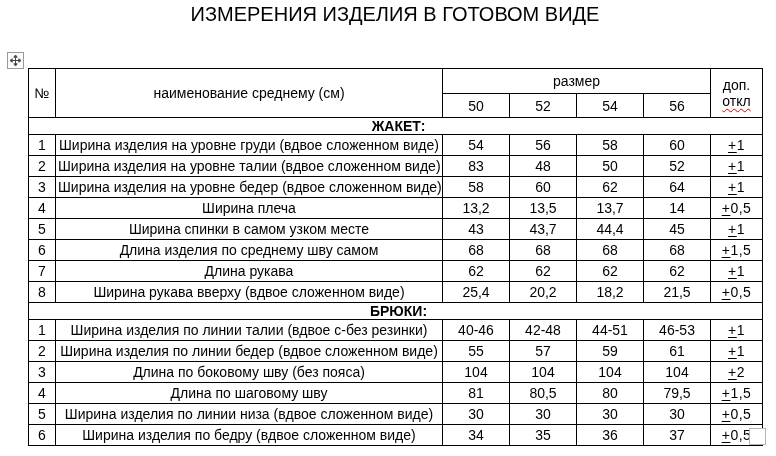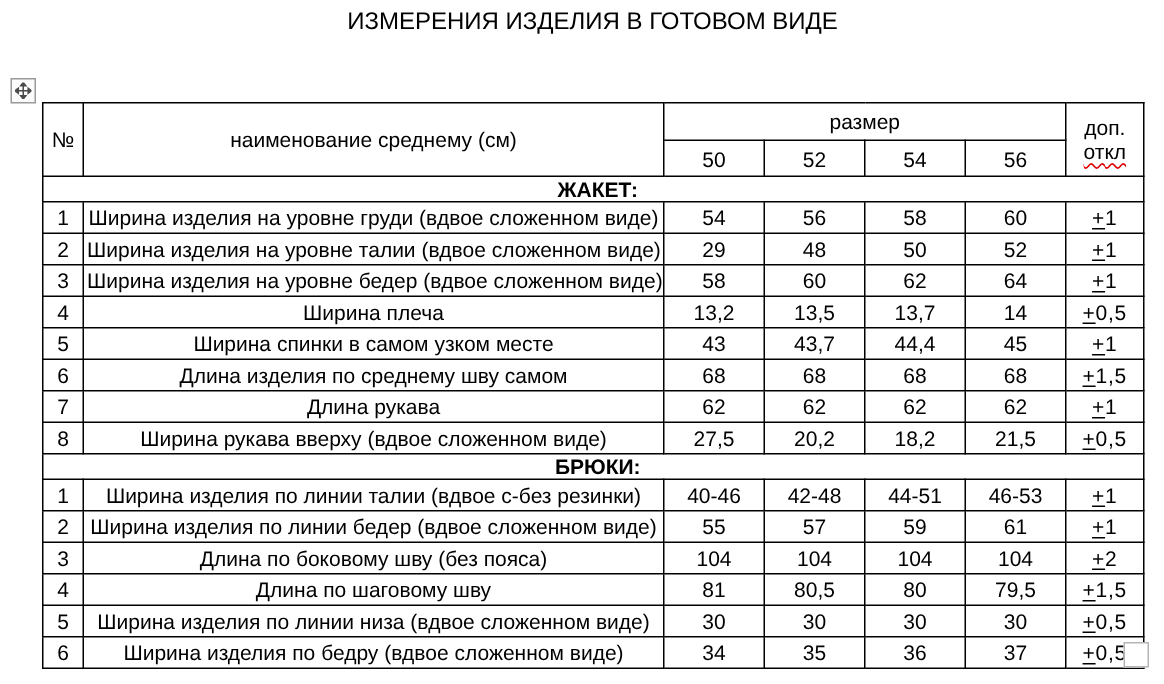--- a/index.html
+++ b/index.html
@@ -1,21 +1,21 @@
 <!DOCTYPE html>
 <html><head>
 <meta charset="utf-8">
 <style>
   html,body { margin:0; padding:0; }
   body {
     width:776px; height:456px; background:#ffffff; position:relative;
     font-family:"Liberation Sans", sans-serif; color:#000;
     overflow:hidden;
   }
-  .title-block { position:absolute; left:28px; top:5px; width:734px; text-align:center; font-size:16px; line-height:19px; }
+  .title-block { position:absolute; left:28px; top:5px; width:734px; text-align:center; font-size:20px; line-height:19px; }
   .title-block .model-num { font-weight:bold; }
   .title-block .model-suffix { font-style:italic; }
 
   table.meas {
     position:absolute; left:28px; top:68px; width:734px;
     border-collapse:collapse; table-layout:fixed;
   }
   table.meas th, table.meas td {
     border:1.5px solid #000; padding:0 2px; font-size:14px; font-weight:normal;
     text-align:center; vertical-align:middle; overflow:hidden; white-space:nowrap;
@@ -97,21 +97,21 @@
         <td class="name">Ширина изделия на уровне груди (вдвое сложенном виде)</td>
         <td>54</td>
         <td>56</td>
         <td>58</td>
         <td>60</td>
         <td class="dev-cell"><span class="pm">+</span>1</td>
       </tr>
       <tr class="data-row">
         <td>2</td>
         <td class="name">Ширина изделия на уровне талии (вдвое сложенном виде)</td>
-        <td>29</td>
+        <td>83</td>
         <td>48</td>
         <td>50</td>
         <td>52</td>
         <td class="dev-cell"><span class="pm">+</span>1</td>
       </tr>
       <tr class="data-row">
         <td>3</td>
         <td class="name">Ширина изделия на уровне бедер (вдвое сложенном виде)</td>
         <td>58</td>
         <td>60</td>
@@ -151,21 +151,21 @@
         <td class="name">Длина рукава</td>
         <td>62</td>
         <td>62</td>
         <td>62</td>
         <td>62</td>
         <td class="dev-cell"><span class="pm">+</span>1</td>
       </tr>
       <tr class="data-row">
         <td>8</td>
         <td class="name">Ширина рукава вверху (вдвое сложенном виде)</td>
-        <td>27,5</td>
+        <td>25,4</td>
         <td>20,2</td>
         <td>18,2</td>
         <td>21,5</td>
         <td class="dev-cell"><span class="pm">+</span>0,5</td>
       </tr>
       <tr class="section-row">
         <td class="section-label" colspan="7">БРЮКИ:</td>
       </tr>
       <tr class="data-row">
         <td>1</td>

